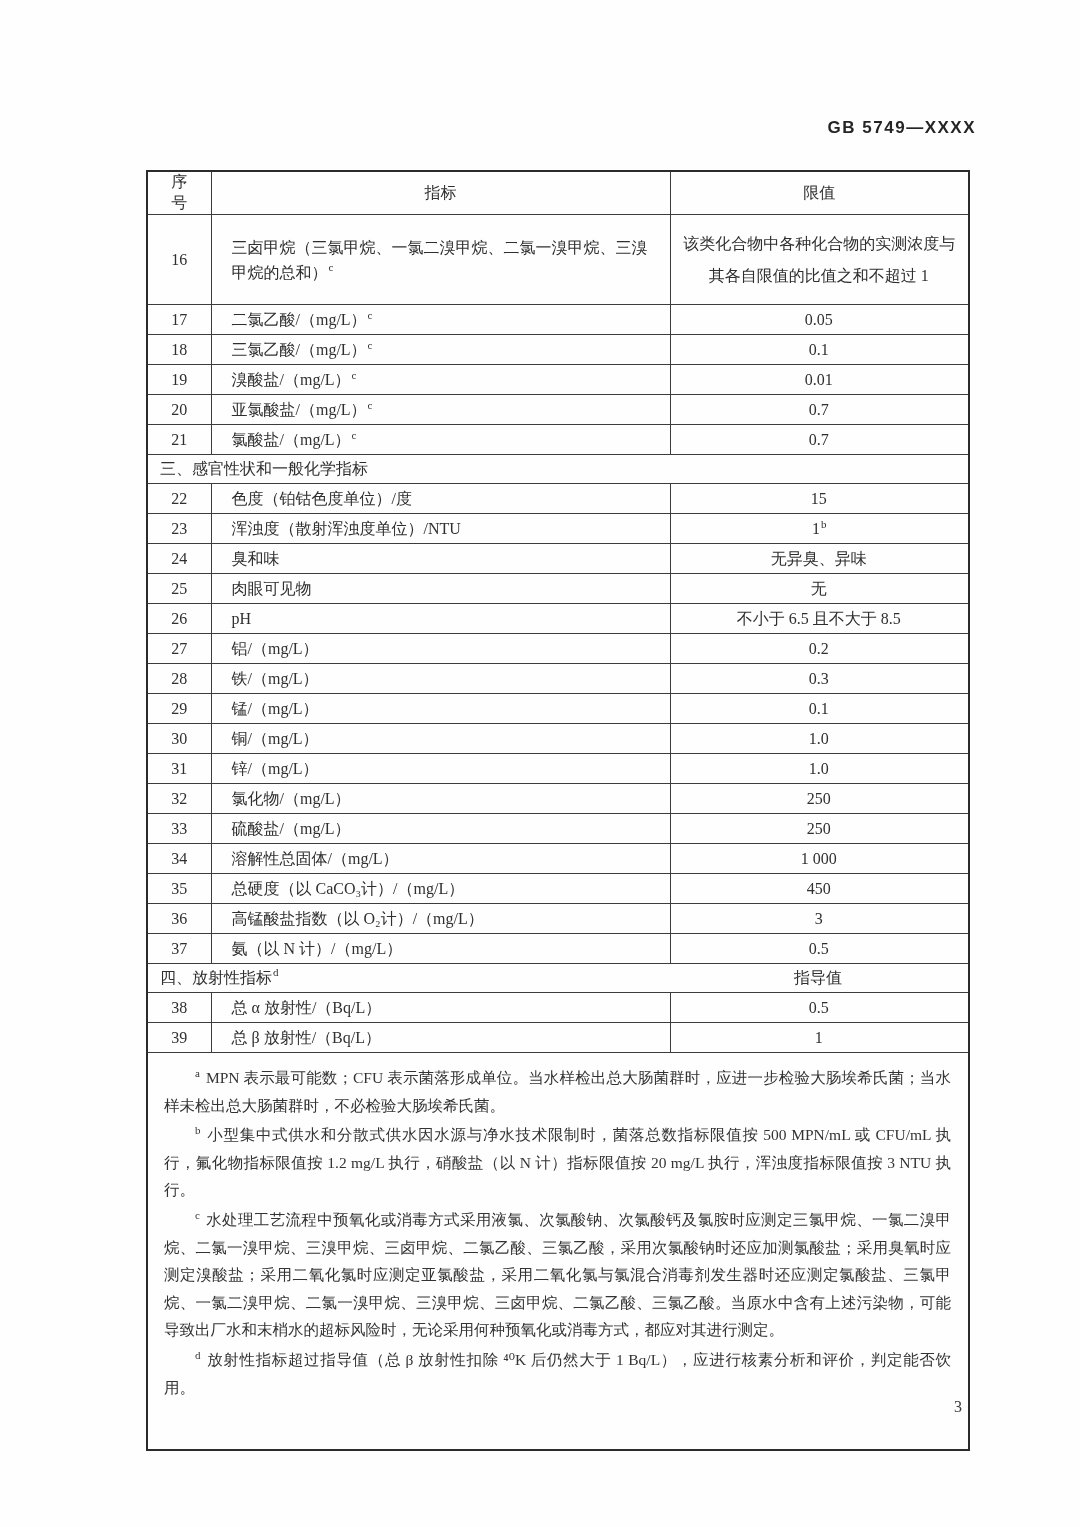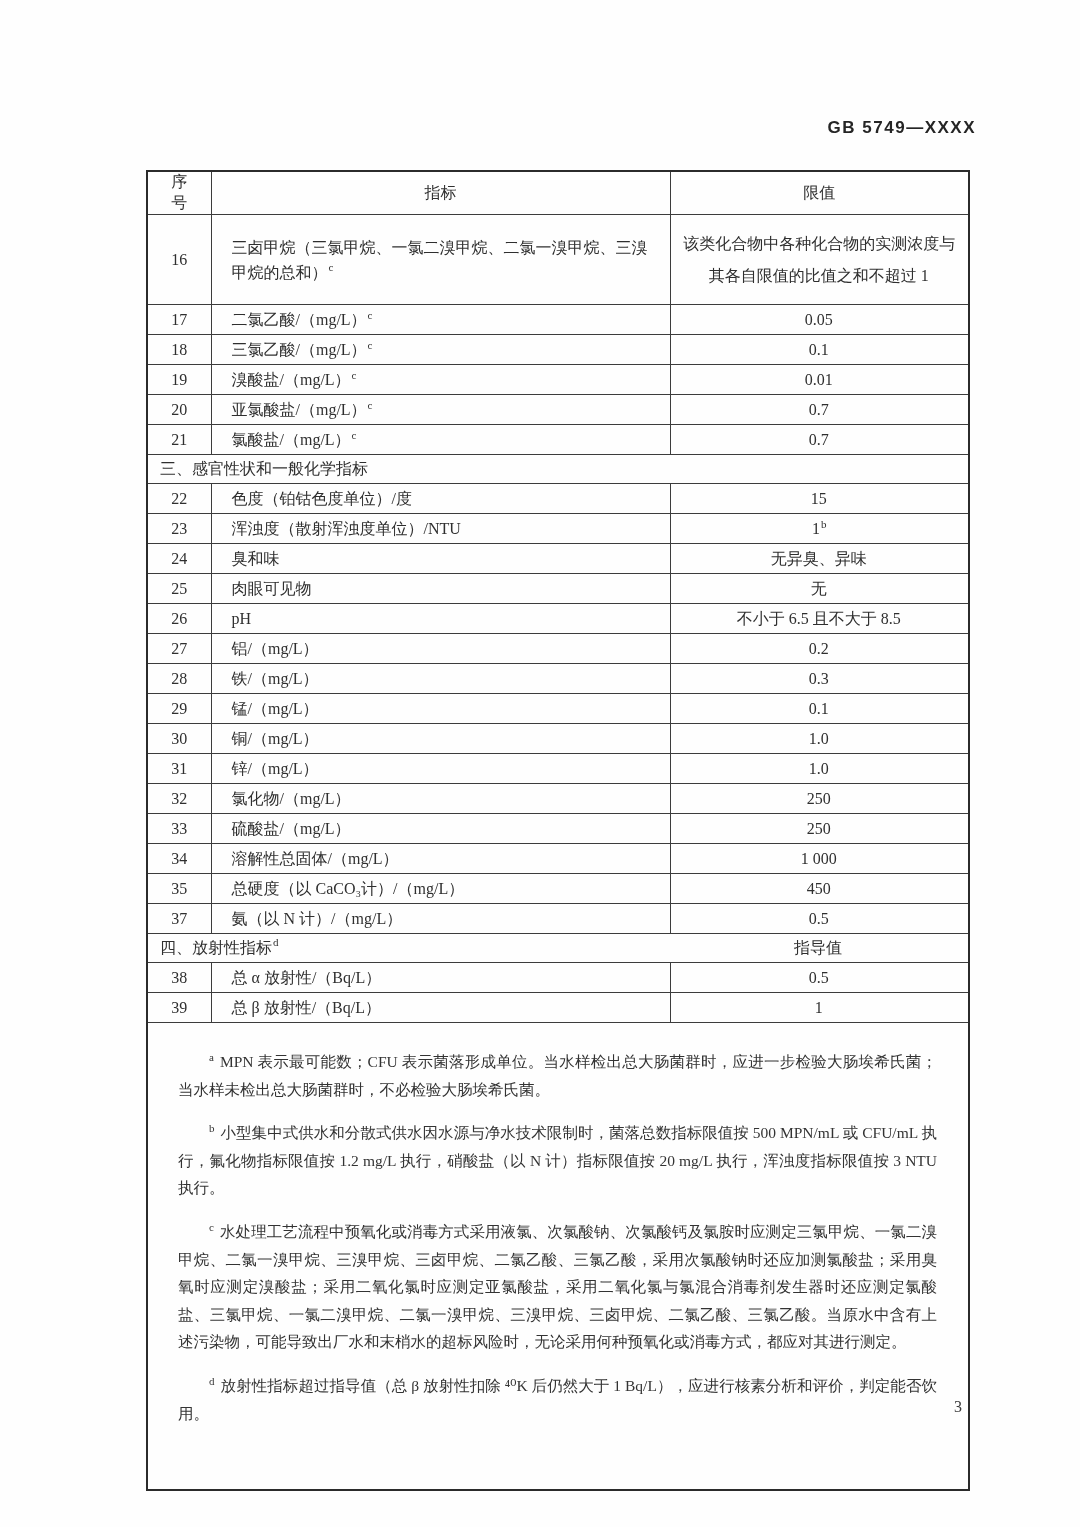--- a/index.html
+++ b/index.html
@@ -27,21 +27,21 @@
   tr.tall td.c-lim { line-height:32px; }
   sup { font-size:11px; line-height:0; margin-left:1px; }
   tr.section td { height:28px; padding:0; font-size:16px;margin-top:29px; }
   .sec-flex { display:flex; align-items:center; width:100%; }
   .sec-title { flex:1 1 auto; padding-left:12px; white-space:nowrap; }
   .sec-guide { flex:0 0 300px; text-align:center; }
   td.fn-cell {
     padding:9px 15px 46px 14px; font-size:15.5px; line-height:27.6px;
     text-align:justify; color:#333333;
   }
-  .fn-cell p { margin:16px; text-indent:2em; }
+  .fn-cell p { margin:2px; text-indent:2em; }
   .fn-cell sup { margin-right:6px; margin-left:0; }
   .page-no { position:absolute; top:1398px; right:118px; font-size:16px; color:#3a3a3a; }
 </style>
 </head>
 <body>
 
 <div class="page">
 
   <div class="std-no">GB 5749—XXXX</div>
 
@@ -162,20 +162,25 @@
         <td class="c-no">34</td>
         <td class="c-ind"><span>溶解性总固体/（mg/L）</span><sup></sup></td>
         <td class="c-lim"><span>1 000</span><sup></sup></td>
       </tr>
       <tr>
         <td class="c-no">35</td>
         <td class="c-ind"><span>总硬度（以 CaCO₃计）/（mg/L）</span><sup></sup></td>
         <td class="c-lim"><span>450</span><sup></sup></td>
       </tr>
       <tr>
+        <td class="c-no">36</td>
+        <td class="c-ind"><span>高锰酸盐指数（以 O₂计）/（mg/L）</span><sup></sup></td>
+        <td class="c-lim"><span>3</span><sup></sup></td>
+      </tr>
+      <tr>
         <td class="c-no">37</td>
         <td class="c-ind"><span>氨（以 N 计）/（mg/L）</span><sup></sup></td>
         <td class="c-lim"><span>0.5</span><sup></sup></td>
       </tr>
 
       <tr class="section">
         <td colspan="3">
           <div class="sec-flex">
             <span class="sec-title"><span>四、放射性指标</span><sup>d</sup></span>
             <span class="sec-guide">指导值</span>

